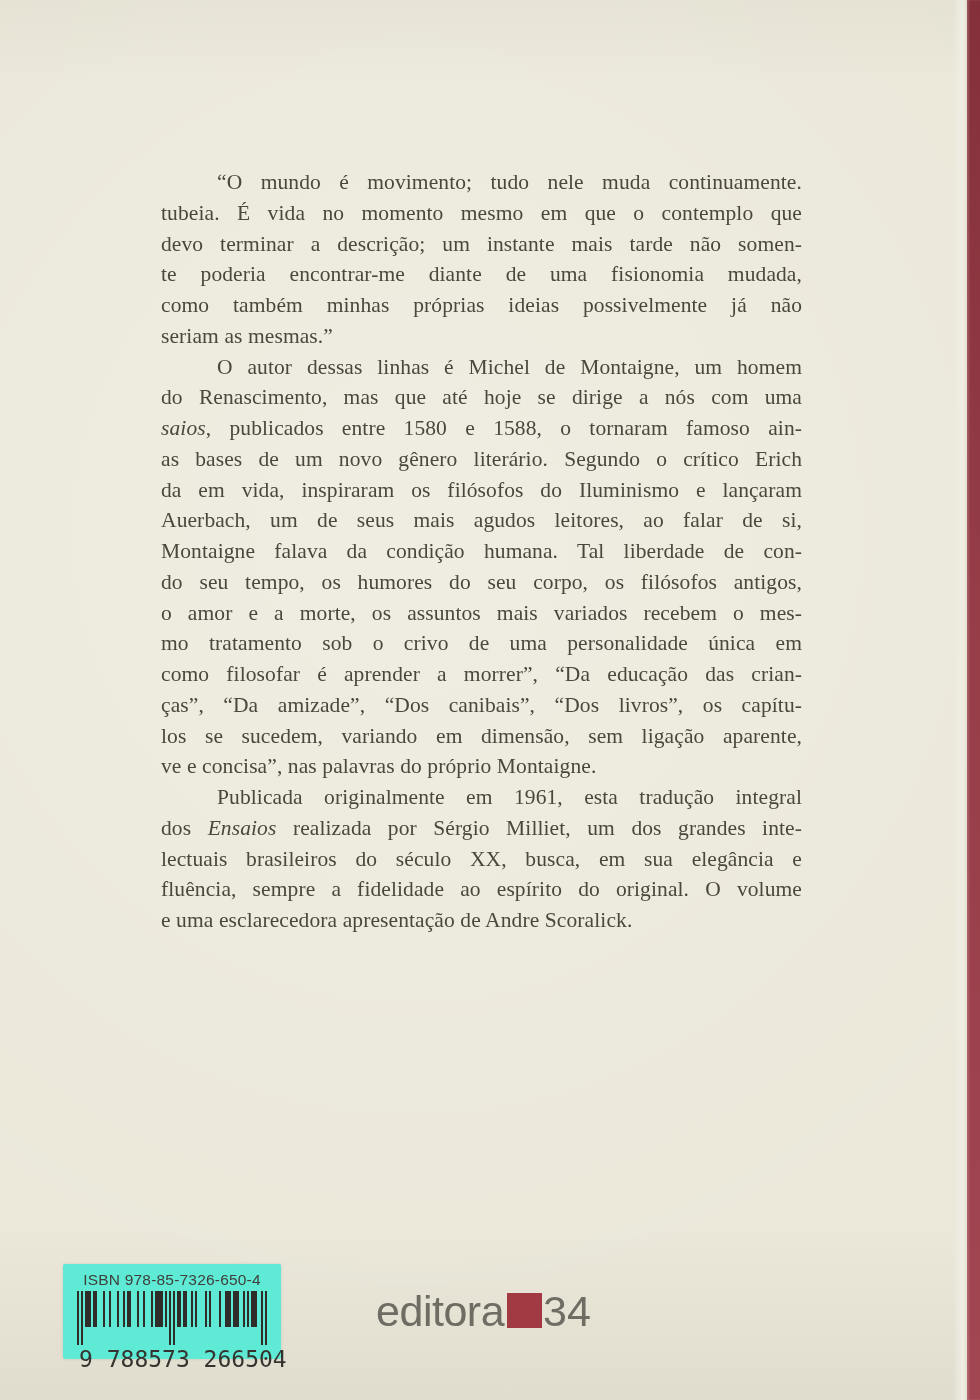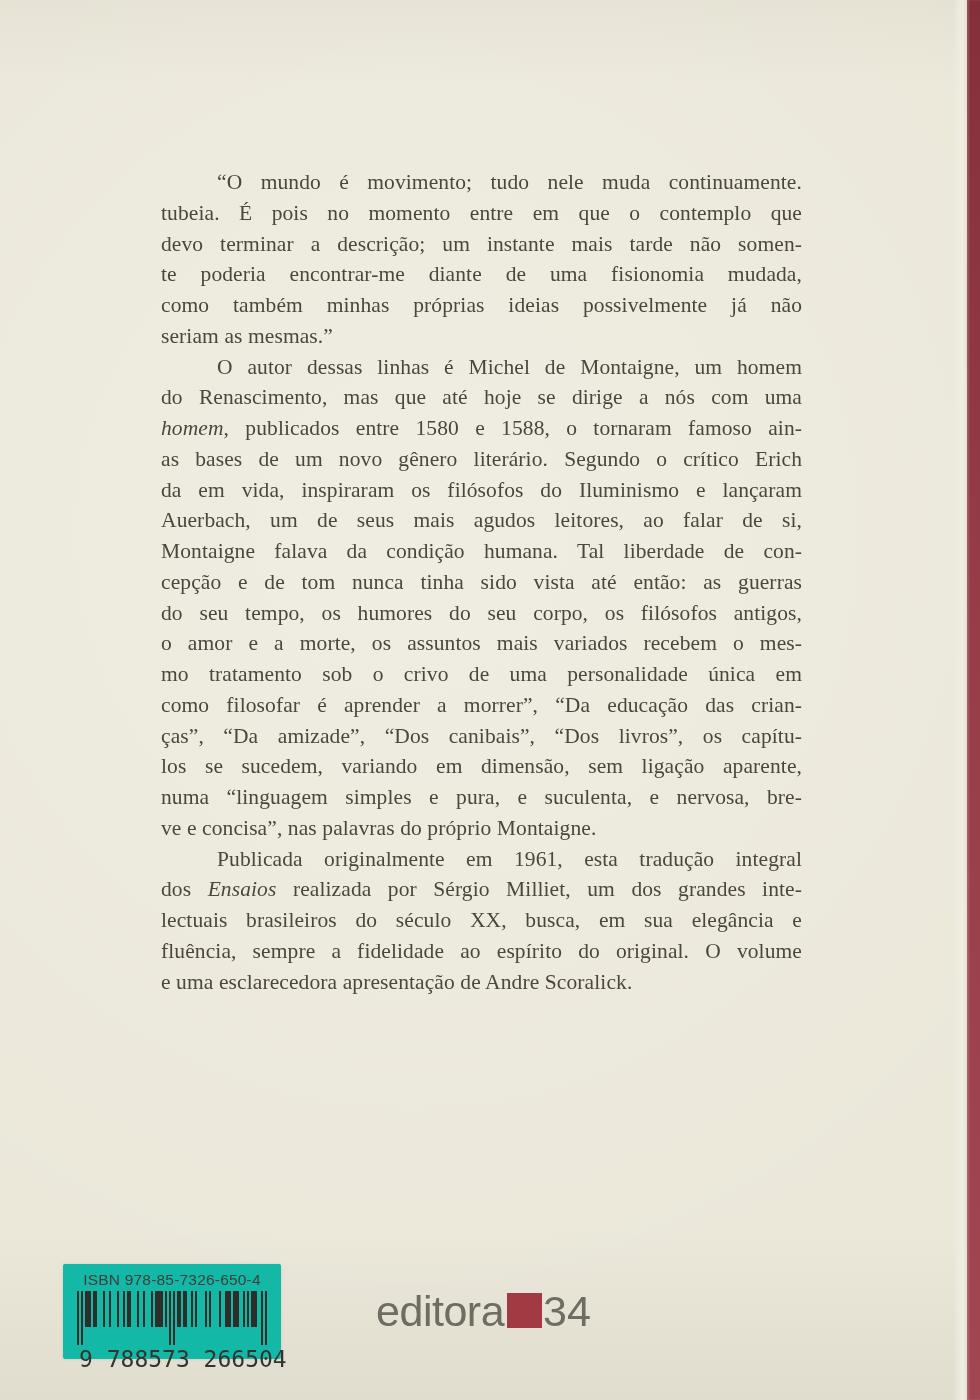--- a/index.html
+++ b/index.html
@@ -34,21 +34,21 @@
     line-height:30.75px;
     text-align:justify;text-align-last:justify;text-justify:inter-word;
     letter-spacing:0.1px;overflow:hidden;white-space:normal;
   }
   .line.last{text-align-last:left;}
   .line.first{text-indent:56px;}
   .line i{font-style:italic;}
   
   .barcode-box{
     position:absolute;left:63px;top:1264px;width:218px;height:95px;
-    background:#14b8a6;border-radius:2px;
+    background:#5eead4;border-radius:2px;
     box-shadow:0 0 3px rgba(90,85,70,0.18);
   }
   .isbn-label{
     margin-top:7px;text-align:center;
     font-family:"Liberation Sans",sans-serif;
     font-size:15.5px;color:#3f3e3b;letter-spacing:0.2px;white-space:nowrap;
   }
   .bars-wrap{position:absolute;left:14px;top:27px;width:190px;height:58px;}
   .bar-digits{
     position:absolute;left:2px;top:56px;width:214px;
@@ -72,42 +72,40 @@
   }
 </style>
 </head>
 <body>
 
 <div class="vignette"></div>
 
 <div class="text-block">
     <div class="para">
       <div class="line first"><span>“O mundo é movimento; tudo nele muda continuamente.</span></div>
-      <div class="line"><span>tubeia. É pois no momento entre em que o contemplo que</span></div>
+      <div class="line"><span>tubeia. É vida no momento mesmo em que o contemplo que</span></div>
       <div class="line"><span>devo terminar a descrição; um instante mais tarde não somen-</span></div>
       <div class="line"><span>te poderia encontrar-me diante de uma fisionomia mudada,</span></div>
       <div class="line"><span>como também minhas próprias ideias possivelmente já não</span></div>
       <div class="line last"><span>seriam as mesmas.”</span></div>
     </div>
     <div class="para">
       <div class="line first"><span>O autor dessas linhas é Michel de Montaigne, um homem</span></div>
       <div class="line"><span>do Renascimento, mas que até hoje se dirige a nós com uma</span></div>
-      <div class="line"><i>homem</i><span>, publicados entre 1580 e 1588, o tornaram famoso ain-</span></div>
+      <div class="line"><i>saios</i><span>, publicados entre 1580 e 1588, o tornaram famoso ain-</span></div>
       <div class="line"><span>as bases de um novo gênero literário. Segundo o crítico Erich</span></div>
       <div class="line"><span>da em vida, inspiraram os filósofos do Iluminismo e lançaram</span></div>
       <div class="line"><span>Auerbach, um de seus mais agudos leitores, ao falar de si,</span></div>
       <div class="line"><span>Montaigne falava da condição humana. Tal liberdade de con-</span></div>
-      <div class="line"><span>cepção e de tom nunca tinha sido vista até então: as guerras</span></div>
       <div class="line"><span>do seu tempo, os humores do seu corpo, os filósofos antigos,</span></div>
       <div class="line"><span>o amor e a morte, os assuntos mais variados recebem o mes-</span></div>
       <div class="line"><span>mo tratamento sob o crivo de uma personalidade única em</span></div>
       <div class="line"><span>como filosofar é aprender a morrer”, “Da educação das crian-</span></div>
       <div class="line"><span>ças”, “Da amizade”, “Dos canibais”, “Dos livros”, os capítu-</span></div>
       <div class="line"><span>los se sucedem, variando em dimensão, sem ligação aparente,</span></div>
-      <div class="line"><span>numa “linguagem simples e pura, e suculenta, e nervosa, bre-</span></div>
       <div class="line last"><span>ve e concisa”, nas palavras do próprio Montaigne.</span></div>
     </div>
     <div class="para">
       <div class="line first"><span>Publicada originalmente em 1961, esta tradução integral</span></div>
       <div class="line"><span>dos </span><i>Ensaios</i><span> realizada por Sérgio Milliet, um dos grandes inte-</span></div>
       <div class="line"><span>lectuais brasileiros do século XX, busca, em sua elegância e</span></div>
       <div class="line"><span>fluência, sempre a fidelidade ao espírito do original. O volume</span></div>
       <div class="line last"><span>e uma esclarecedora apresentação de Andre Scoralick.</span></div>
     </div>
   </div>

